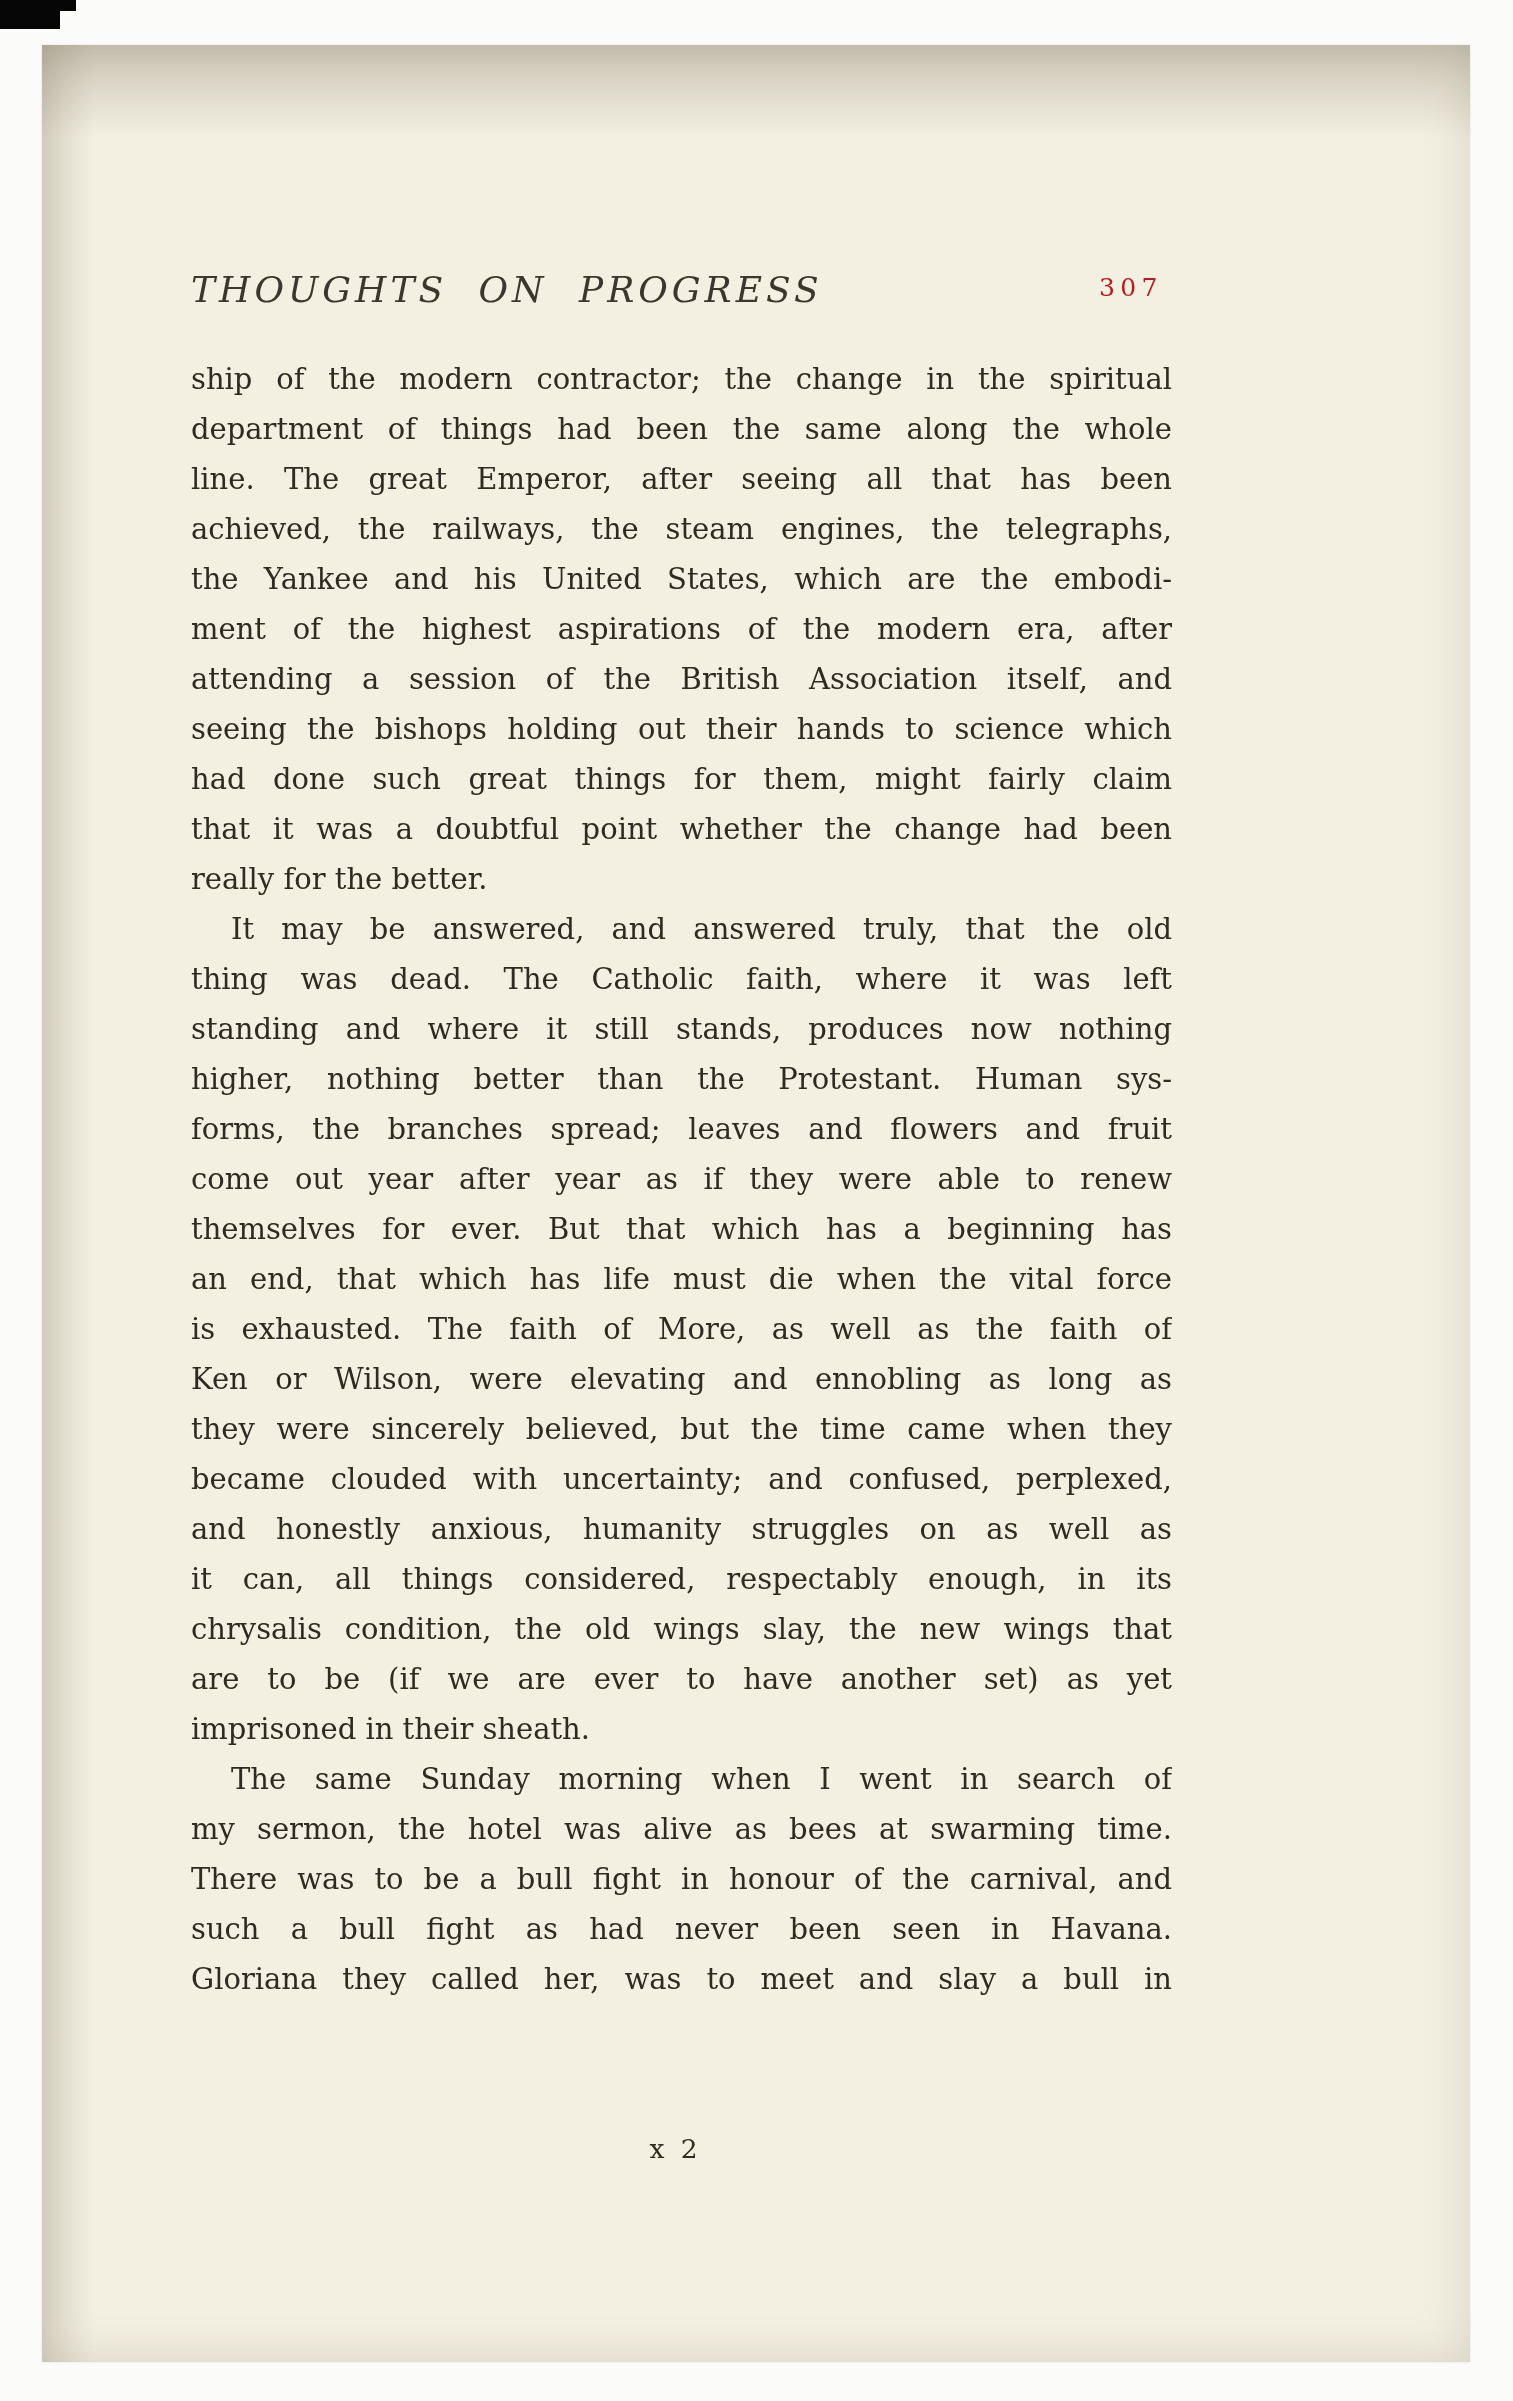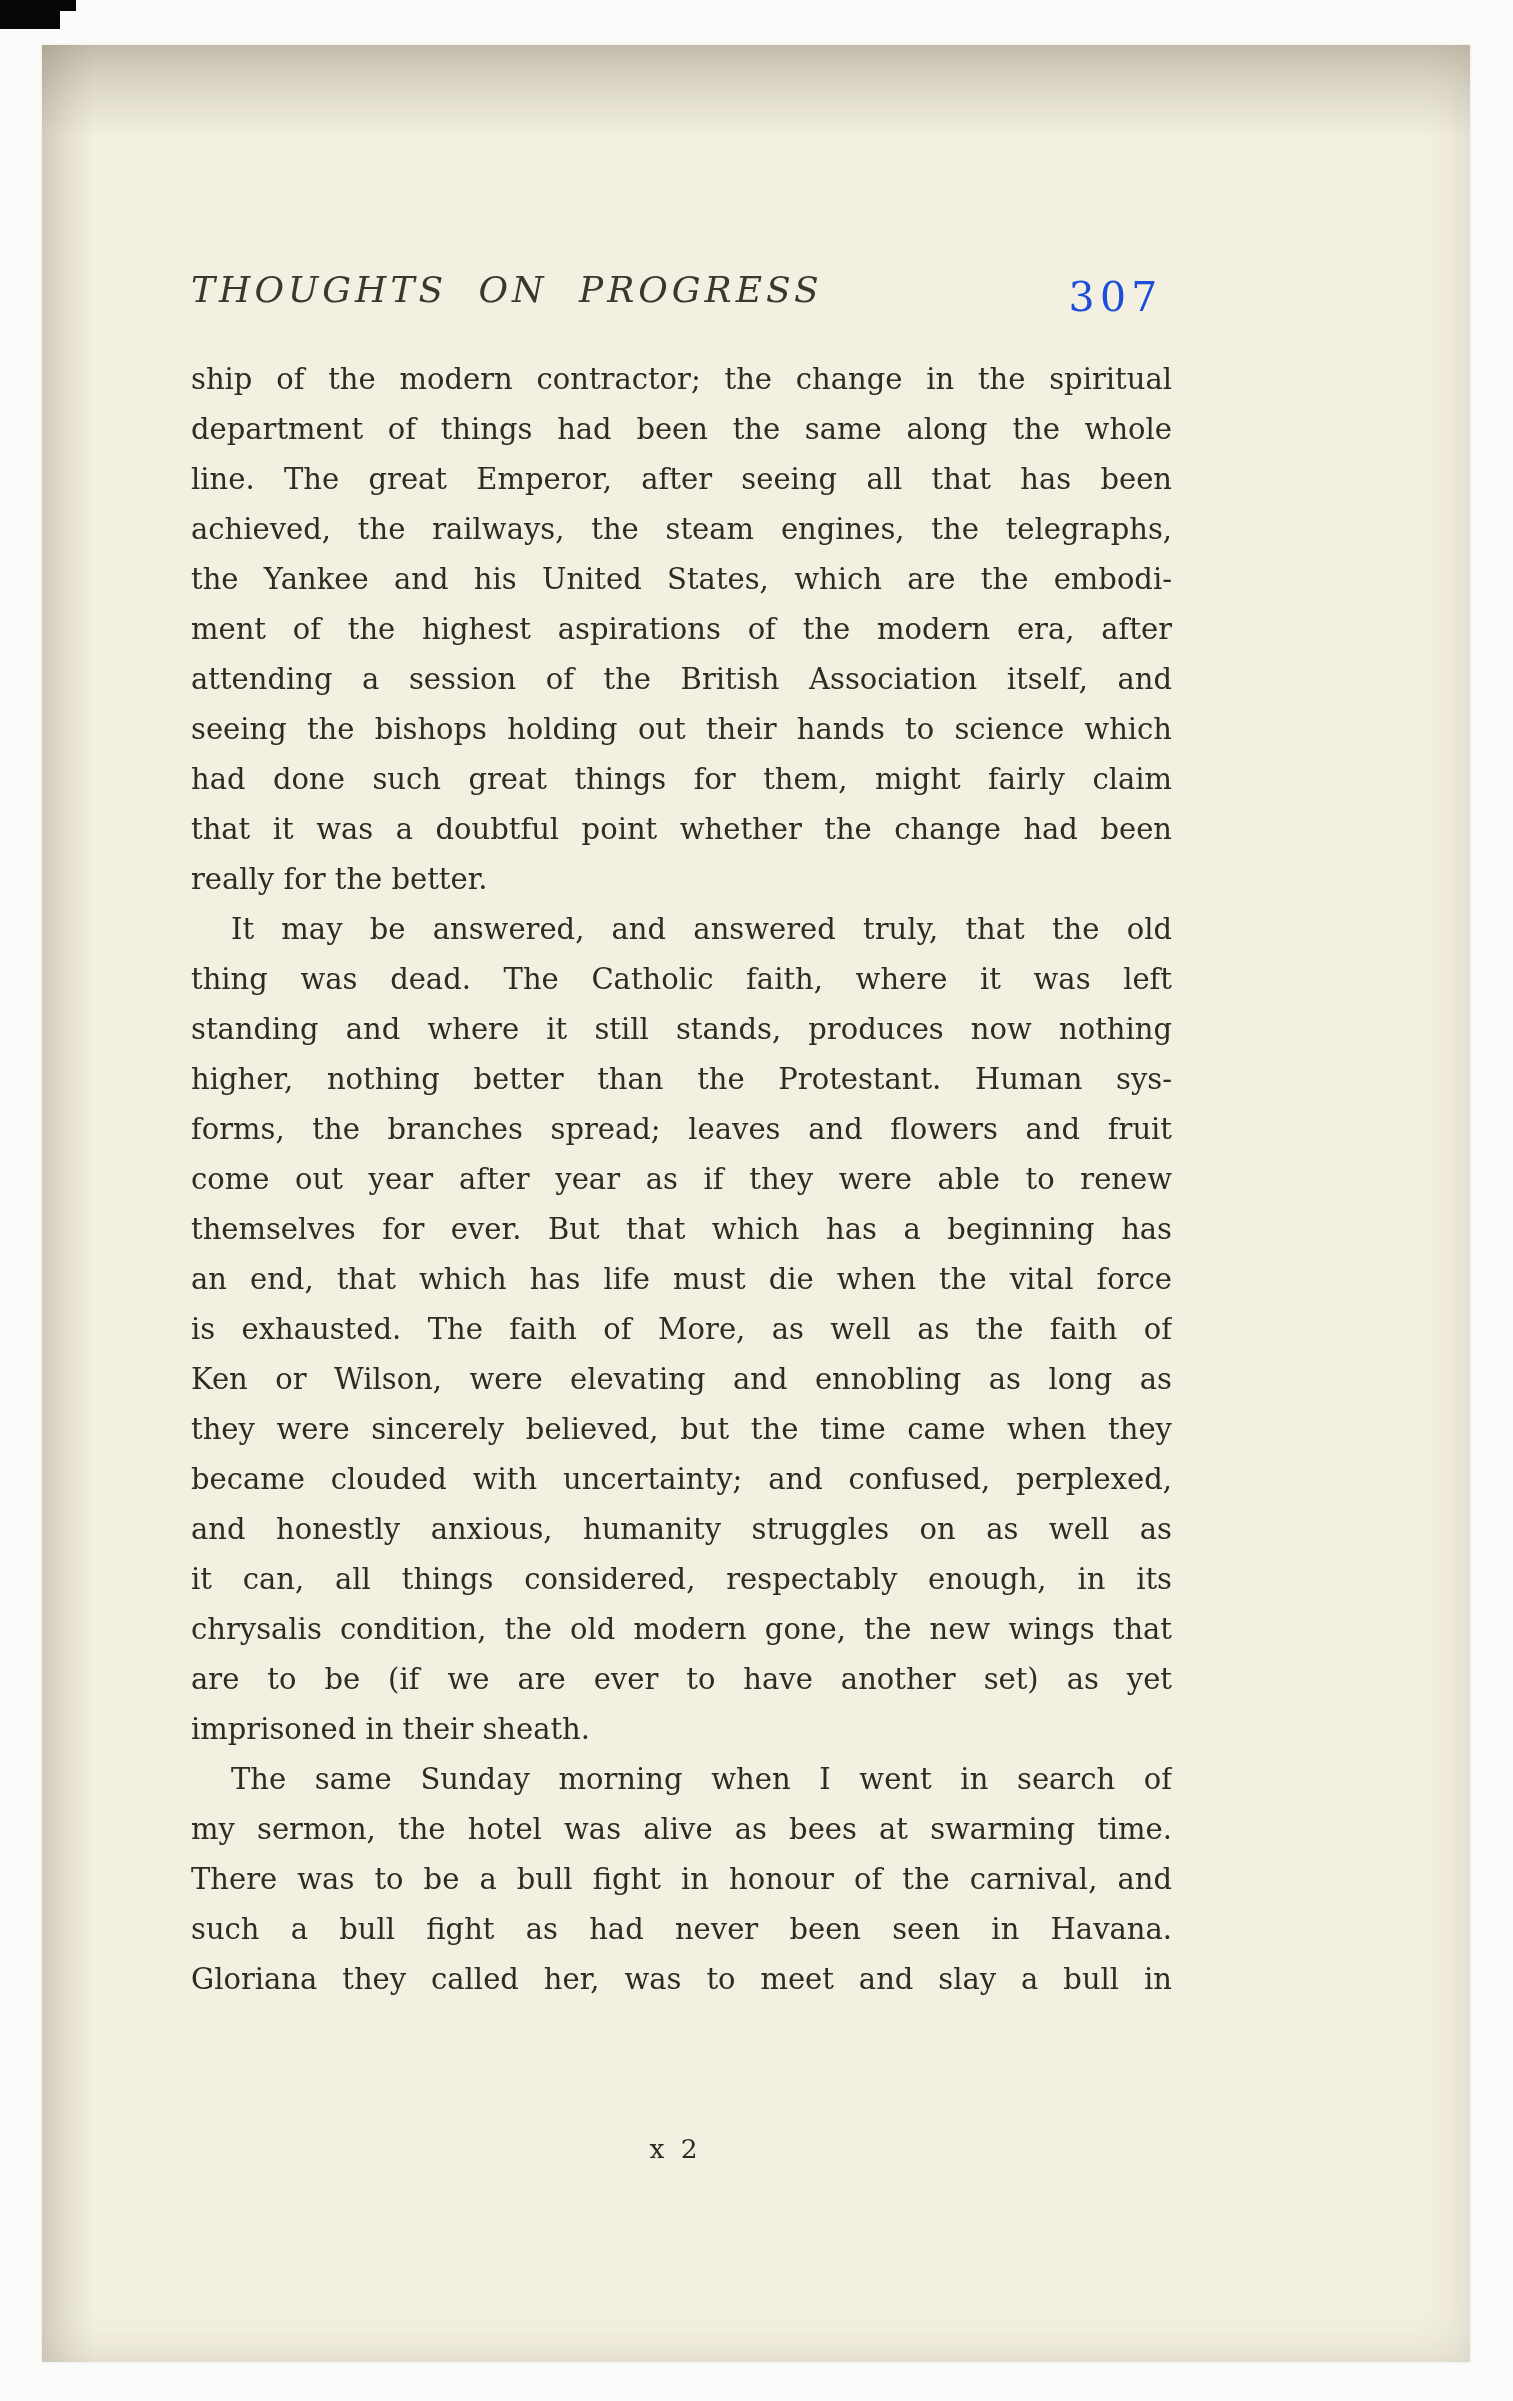--- a/index.html
+++ b/index.html
@@ -59,23 +59,23 @@
   .head-title {
     position: absolute; left: 0; right: 0; top: 0;
     text-align: left;
     font-style: italic;
     font-size: 36px;
     letter-spacing: 4px;
     word-spacing: 16px;
   }
   .page-number {
     position: absolute; right: 9.3px; top: 4px;
-    font-size: 41px;
+    font-size: 25px;
     letter-spacing: 5.3px;
-    color: #1d4ed8;
+    color: #b91c1c;
   }
 
   .body-text {
     position: absolute;
     left: 149px; top: 309px;
     width: 981px;
     font-size: 29px;
     line-height: 50px;
     color: var(--ink, #2f2b22);
   }
@@ -136,21 +136,21 @@
         <div class="tline">forms, the branches spread; leaves and flowers and fruit</div>
         <div class="tline">come out year after year as if they were able to renew</div>
         <div class="tline">themselves for ever.  But that which has a beginning has</div>
         <div class="tline">an end, that which has life must die when the vital force</div>
         <div class="tline">is exhausted.  The faith of More, as well as the faith of</div>
         <div class="tline">Ken or Wilson, were elevating and ennobling as long as</div>
         <div class="tline">they were sincerely believed, but the time came when they</div>
         <div class="tline">became clouded with uncertainty; and confused, perplexed,</div>
         <div class="tline">and honestly anxious, humanity struggles on as well as</div>
         <div class="tline">it can, all things considered, respectably enough, in its</div>
-        <div class="tline">chrysalis condition, the old modern gone, the new wings that</div>
+        <div class="tline">chrysalis condition, the old wings slay, the new wings that</div>
         <div class="tline">are to be (if we are ever to have another set) as yet</div>
         <div class="tline flush">imprisoned in their sheath.</div>
       </div>
       <div class="paragraph">
         <div class="tline indent">The same Sunday morning when I went in search of</div>
         <div class="tline">my sermon, the hotel was alive as bees at swarming time.</div>
         <div class="tline">There was to be a bull fight in honour of the carnival, and</div>
         <div class="tline">such a bull fight as had never been seen in Havana.</div>
         <div class="tline">Gloriana they called her, was to meet and slay a bull in</div>
       </div>

